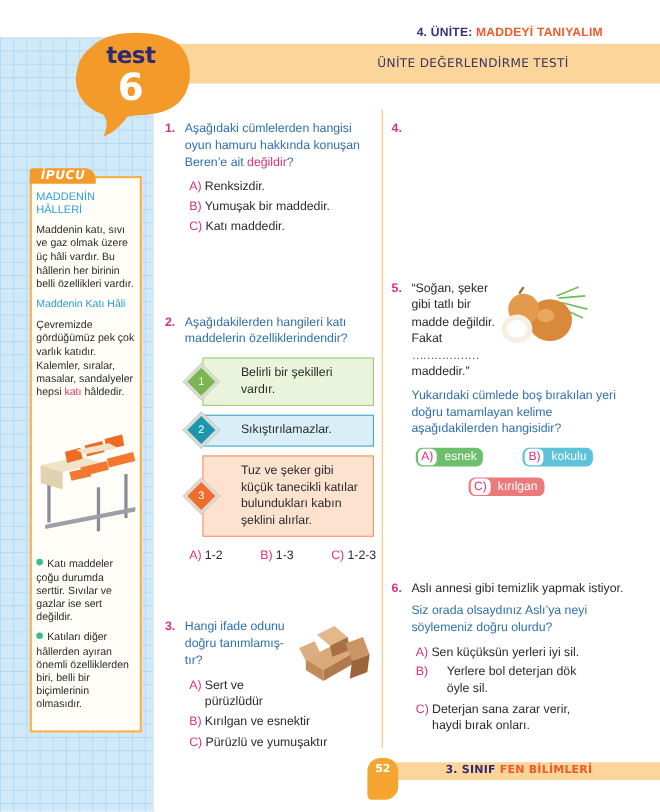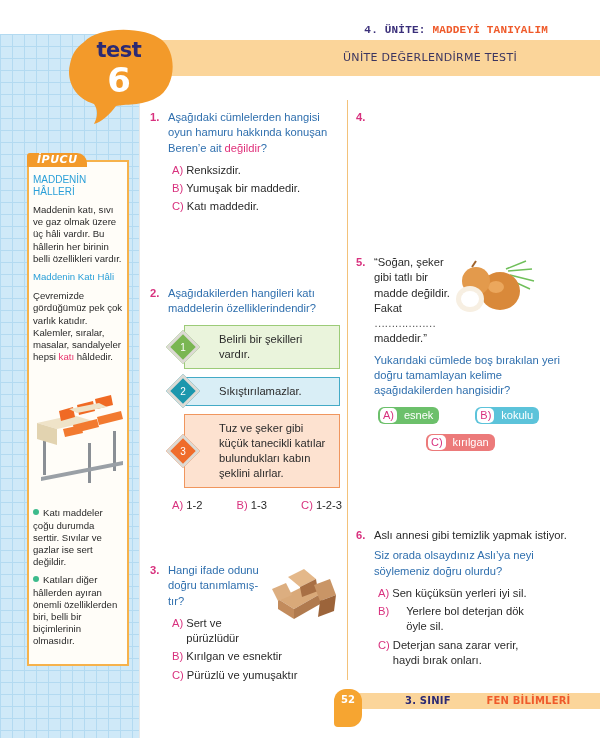--- a/index.html
+++ b/index.html
@@ -13,21 +13,21 @@
     background-image:
       linear-gradient(#b3daf1 1px, transparent 1px),
       linear-gradient(90deg, #b3daf1 1px, transparent 1px);
     background-size: 12px 12px;
     border-right: 1px solid #e8e8e8;
   }
 
   
   .unit-title {
     position: absolute; top: 24px; right: 52px;
-    font-family: Liberation Mono, monospace; font-weight: bold; font-size: 11px;
+    font-family: Liberation Sans, sans-serif; font-weight: bold; font-size: 11px;
     letter-spacing: 0.2px;
   }
   .unit-title .num { color: #3a2f7a; }
   .unit-title .name { color: #ef5a2a; }
 
   
   .test-bar {
     position: absolute; left: 150px; top: 40px; width: 450px; height: 36px;
     background: #fbd59a;
   }
@@ -121,21 +121,21 @@
 
   
   .footer-bar {
     position: absolute; left: 352px; top: 693px; width: 248px; height: 16px; background: #fbd59a;
   }
   .footer-title {
     position: absolute; left: 405px; top: 695px; font-family: "DejaVu Sans", sans-serif; font-weight: bold;
     font-size: 10px; letter-spacing: 0.2px;
   }
   .footer-title .c1 { color: #2c2a73; }
-  .footer-title .c2 { color: #ef5a2a; margin-left: 32px; }
+  .footer-title .c2 { color: #ef5a2a; }
   .page-blob {
     position: absolute; left: 334px; top: 689px; width: 28px; height: 38px; background: #f6a531;
     border-radius: 12px 12px 12px 4px; color: #fff; font-family: "DejaVu Sans", sans-serif; font-weight: bold;
     font-size: 10px; line-height: 22px; text-align: center;
   }
 </style>
 </head>
 <body>
 
 <div class="grid-strip"></div>

